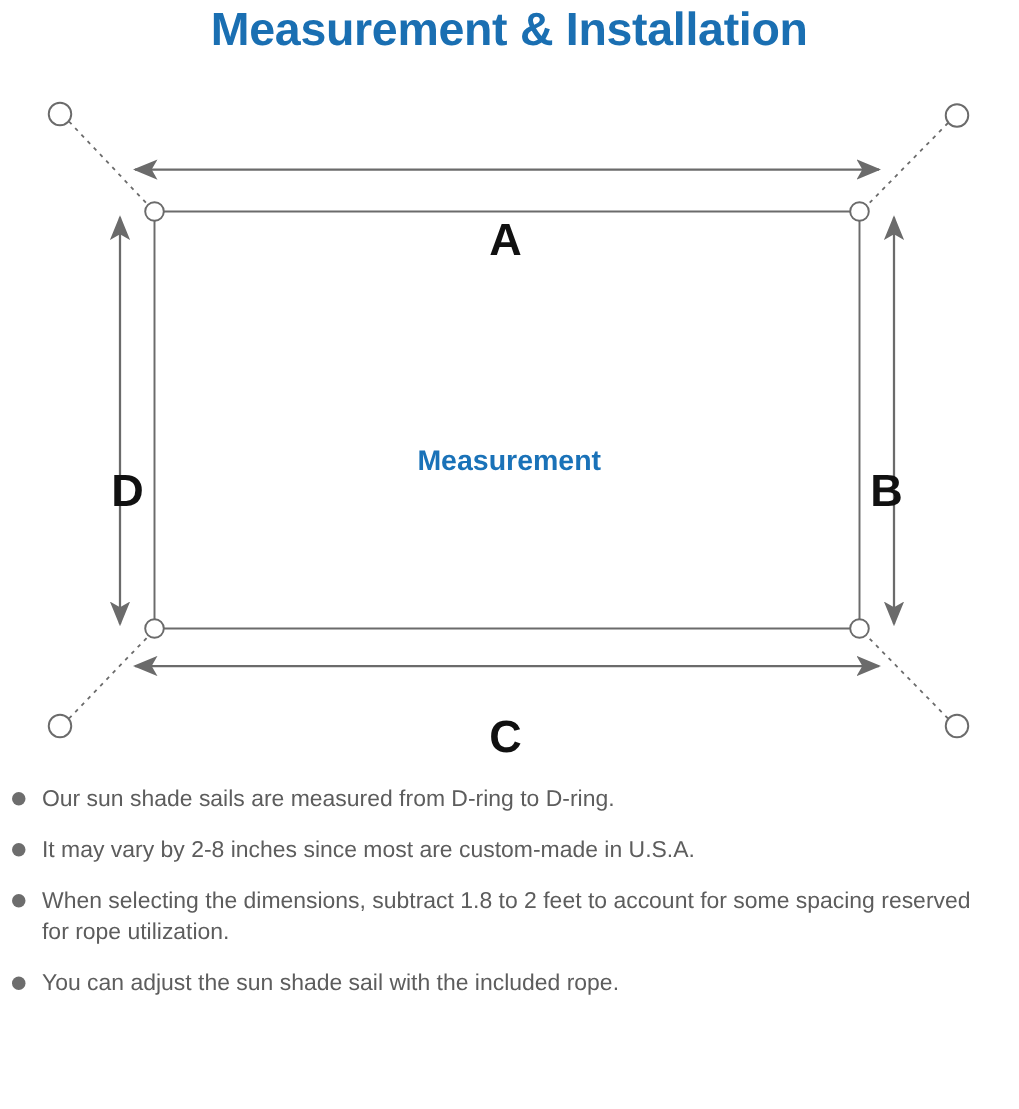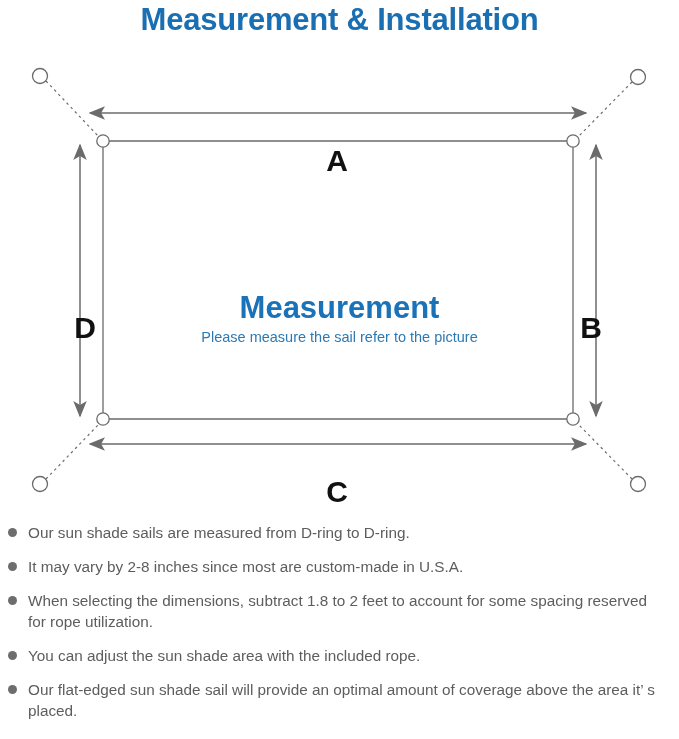--- a/index.html
+++ b/index.html
@@ -41,21 +41,21 @@
   }
   .center-label {
     position: absolute;
     left: 0;
     width: 679px;
     text-align: center;
     pointer-events: none;
   }
   .center-head {
     top: 243px;
-    font-size: 31px;
+    font-size: 19px;
     font-weight: bold;
     color: #1a72b8;
     line-height: 30px;
   }
   .center-sub {
     top: 277px;
     font-size: 14.5px;
     color: #2b7ab4;
     line-height: 20px;
   }
@@ -148,39 +148,34 @@
         <line x1="596" y1="95" x2="596" y2="366" marker-start="url(#arrStart)" marker-end="url(#arrEnd)"></line>
       </g>
     </svg>
 
     <div class="dim-label dim-a">A</div>
     <div class="dim-label dim-b">B</div>
     <div class="dim-label dim-c">C</div>
     <div class="dim-label dim-d">D</div>
 
     <div class="center-label center-head">Measurement</div>
-    <div class="center-label center-sub">Please measure the sail refer to the picture</div>
   </div>
 
   <div id="bullets">
     <div class="bullet-row">
       <span class="bullet-dot"></span>
       <span class="bullet-text">Our sun shade sails are measured from D-ring to D-ring.</span>
     </div>
     <div class="bullet-row">
       <span class="bullet-dot"></span>
       <span class="bullet-text">It may vary by 2-8 inches since most are custom-made in U.S.A.</span>
     </div>
     <div class="bullet-row">
       <span class="bullet-dot"></span>
       <span class="bullet-text">When selecting the dimensions, subtract 1.8 to 2 feet to account for some spacing reserved for rope utilization.</span>
     </div>
     <div class="bullet-row">
       <span class="bullet-dot"></span>
-      <span class="bullet-text">You can adjust the sun shade area with the included rope.</span>
-    </div>
-    <div class="bullet-row">
-      <span class="bullet-dot"></span>
-      <span class="bullet-text">Our flat-edged sun shade sail will provide an optimal amount of coverage above the area it’ s placed.</span>
+      <span class="bullet-text">You can adjust the sun shade sail with the included rope.</span>
     </div>
   </div>
 
 </div>
 
 </body></html>

